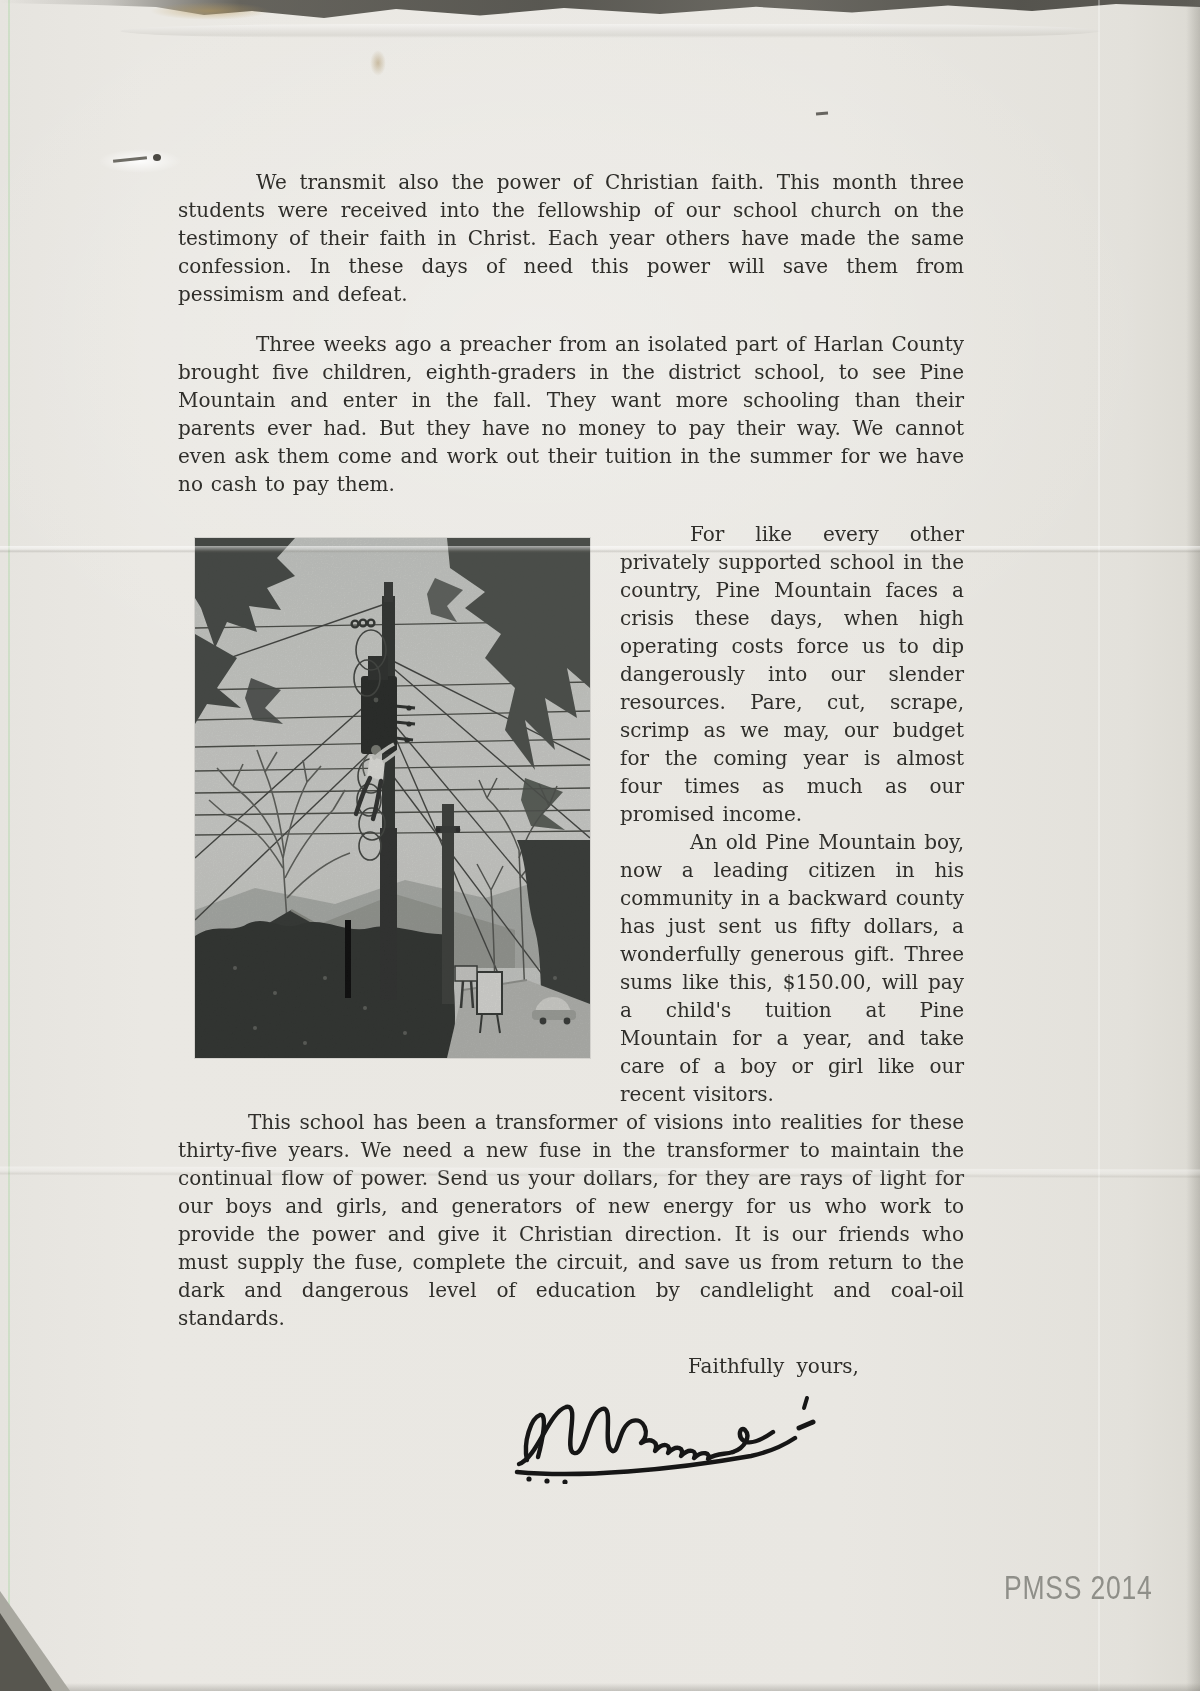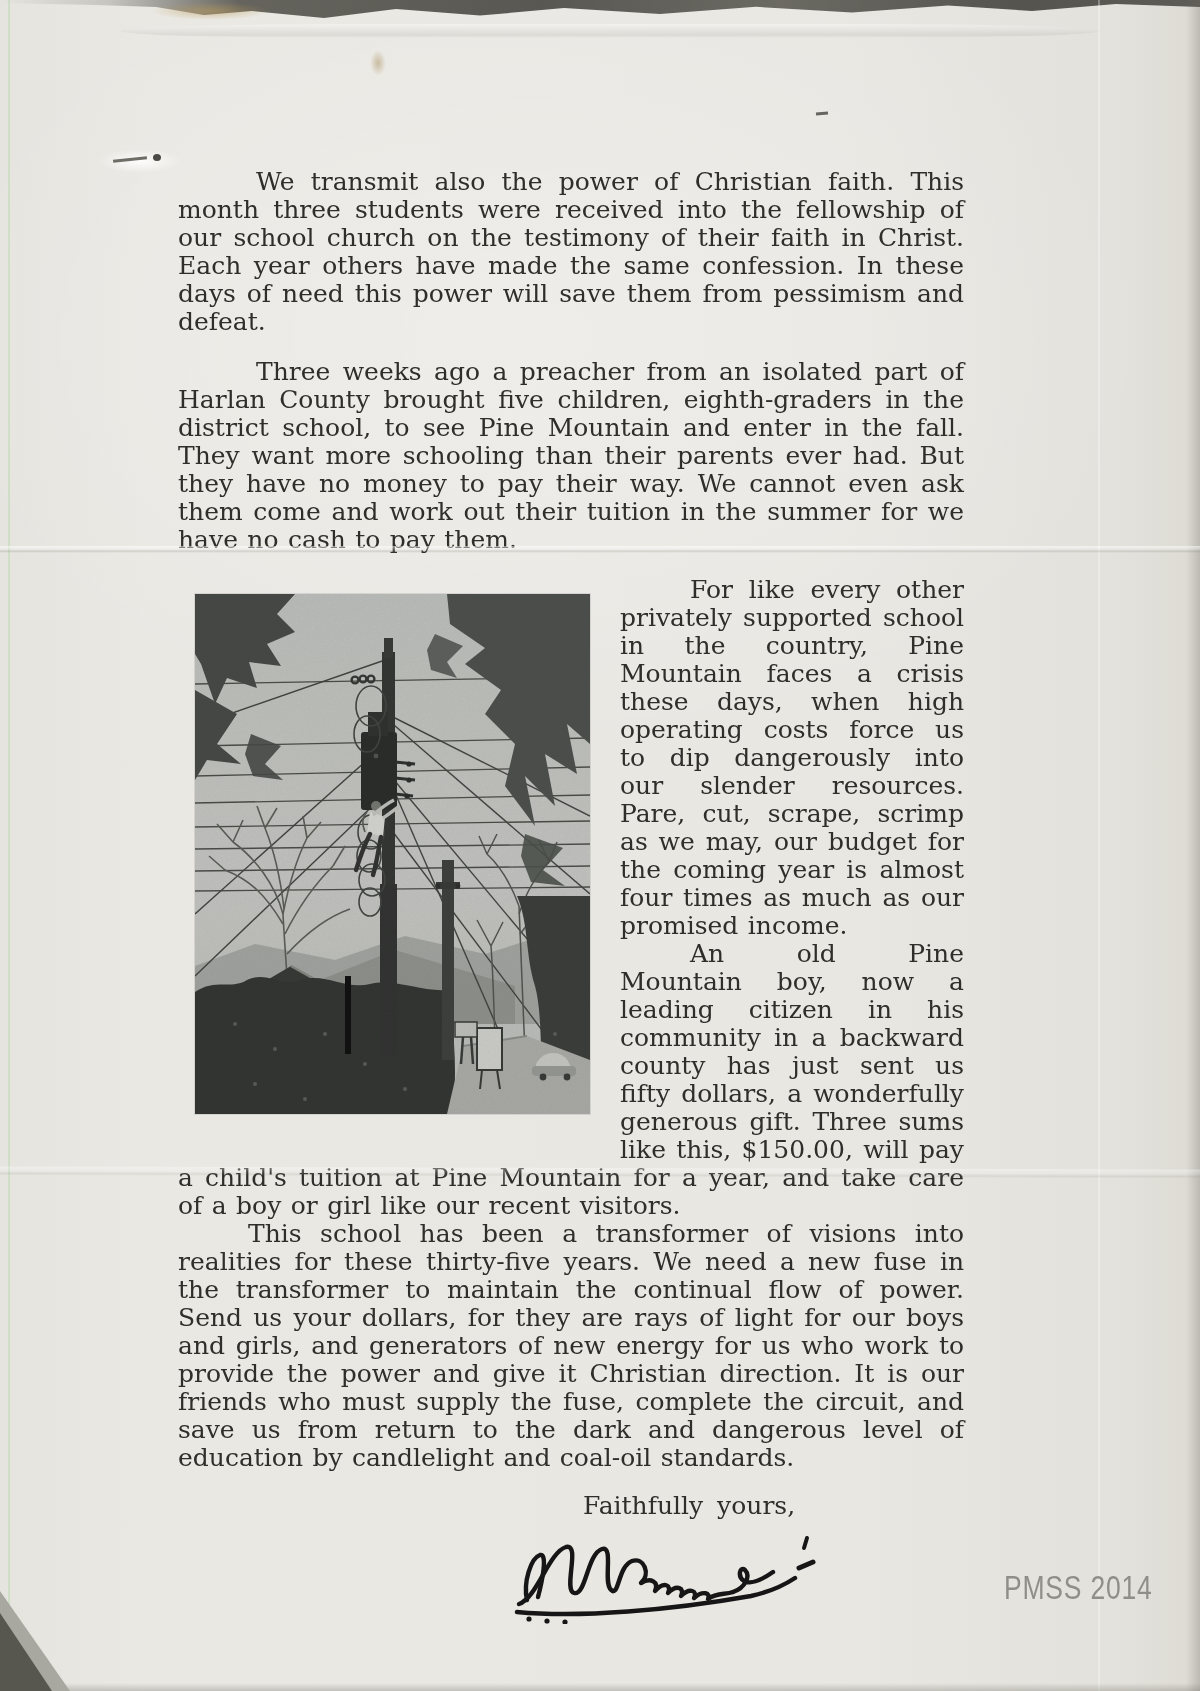--- a/index.html
+++ b/index.html
@@ -48,34 +48,34 @@
   .edge-bottom{position:absolute;left:0;bottom:0;width:1200px;height:8px;
     background:linear-gradient(180deg, rgba(105,103,95,0), rgba(105,103,95,.3));}
   .corner-bl-light{position:absolute;left:0;bottom:0;width:70px;height:100px;
     background:#a9a8a0;clip-path:polygon(0 0,0 100%,100% 100%);}
   .corner-bl-dark{position:absolute;left:0;bottom:0;width:52px;height:78px;
     background:#57564f;clip-path:polygon(0 0,0 100%,100% 100%);}
   
   .content{
     position:relative;z-index:2;
     width:786px;margin-left:178px;padding-top:168px;
-    font-size:25px;line-height:28px;color:#2f2e2a;
+    font-size:20px;line-height:28px;color:#2f2e2a;
     text-align:justify;word-spacing:1.5px;
   }
   .content p{margin:0;}
   .p-lead{text-indent:78px;margin-bottom:22px !important;}
   .p-col{text-indent:70px;}
   .photo-wrap{
     float:left;width:395px;height:520px;
     margin:18px 30px 34px 17px;
     box-shadow:0 0 0 1px rgba(90,90,85,.15);
     background:#cacbc7;
   }
   .photo-wrap svg{display:block;width:395px;height:520px;}
-  .closing{margin-top:20px;padding-left:405px;text-align:left;}
+  .closing{margin-top:20px;padding-left:405px;text-align:center;}
   .valediction{word-spacing:6px;}
   .signature{display:block;margin:4px 0 2px -72px;}
   .sig-title{margin-top:2px;letter-spacing:1px;}
   
   .watermark{
     position:absolute;left:1004px;top:1568px;z-index:6;
     font-family:"Liberation Sans", sans-serif;
     font-size:34px;color:#8f8f89;letter-spacing:1px;
     transform:scaleX(.78);transform-origin:left top;
     font-stretch:condensed;

